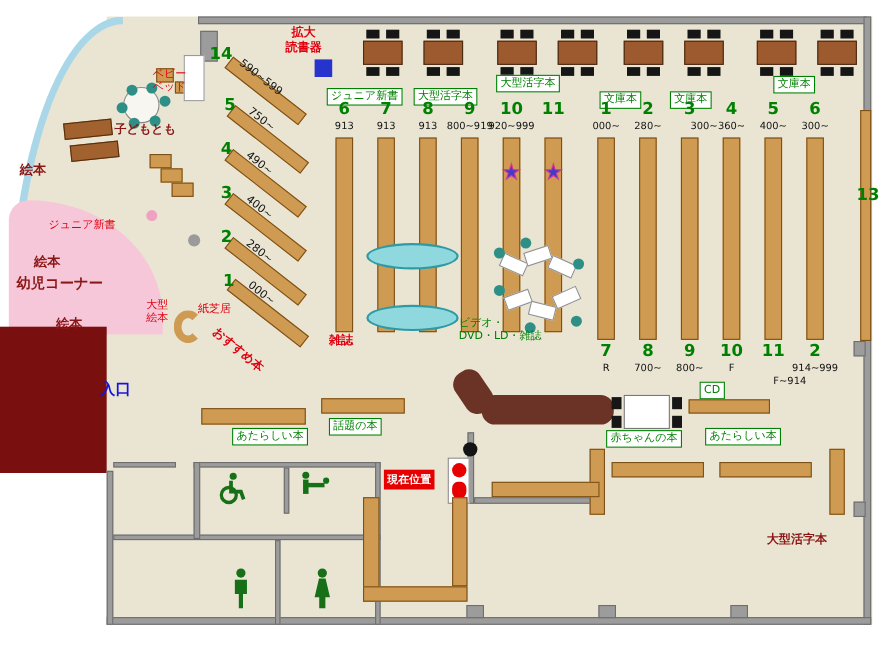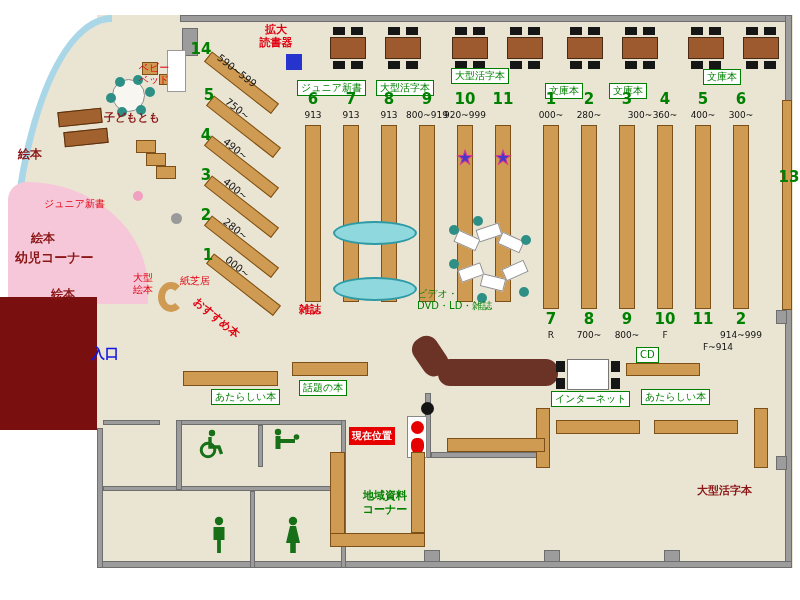--- a/index.html
+++ b/index.html
@@ -260,34 +260,32 @@
     <div class="e dot" style="left:3px;top:4px;width:13px;height:13px;background:#e60000;"></div>
     <div class="e dot" style="left:3px;top:21px;width:13px;height:15px;background:#e60000;border-radius:40%;"></div>
   </div>
   <div class="e" style="left:556px;top:358px;width:64px;height:34px;">
     <div class="chair" style="left:0;top:3px;width:9px;height:11px;"></div>
     <div class="chair" style="left:0;top:20px;width:9px;height:11px;"></div>
     <div class="e" style="left:11px;top:1px;width:42px;height:31px;background:#fff;border:1px solid #777;"></div>
     <div class="chair" style="left:55px;top:3px;width:9px;height:11px;"></div>
     <div class="chair" style="left:55px;top:20px;width:9px;height:11px;"></div>
   </div>
-  <div class="e gb" style="left:551px;top:391px;">インターネット</div>
+  <div class="e gb" style="left:551px;top:391px;">赤ちゃんの本</div>
   <div class="e gb" style="left:636px;top:347px;">CD</div>
   <div class="e shelf" style="left:626px;top:363px;width:74px;height:13px;"></div>
   <div class="e gb" style="left:641px;top:389px;">あたらしい本</div>
   <div class="e shelf" style="left:536px;top:408px;width:14px;height:60px;"></div>
   <div class="e shelf" style="left:556px;top:420px;width:84px;height:14px;"></div>
   <div class="e shelf" style="left:654px;top:420px;width:84px;height:14px;"></div>
   <div class="e shelf" style="left:754px;top:408px;width:14px;height:60px;"></div>
   <div class="e shelf" style="left:447px;top:438px;width:98px;height:14px;"></div>
   <div class="e shelf" style="left:330px;top:452px;width:15px;height:95px;"></div>
   <div class="e shelf" style="left:411px;top:452px;width:14px;height:81px;"></div>
   <div class="e shelf" style="left:330px;top:533px;width:95px;height:14px;"></div>
-  <div class="e pre" style="left:349px;top:489px;width:72px;font-size:11px;line-height:14px;color:#008000;font-weight:bold;text-align:center;">地域資料
-コーナー</div>
   <div class="e dkr" style="left:697px;top:483px;font-size:11px;font-weight:bold;">大型活字本</div>
   <div class="e blue" style="left:91px;top:345px;font-size:14px;font-weight:bold;">入口</div>
 
   <div class="e" style="left:196px;top:428px;">
     <svg width="30" height="32" viewBox="0 0 30 32">
       <circle cx="16" cy="5" r="3.2" fill="#177017"></circle>
       <path d="M14 9 L14 19 L23 19 L25.5 26" stroke="#177017" stroke-width="3.4" fill="none"></path>
       <circle cx="12" cy="22" r="6.8" stroke="#177017" stroke-width="3" fill="none"></circle>
     </svg>
   </div>

